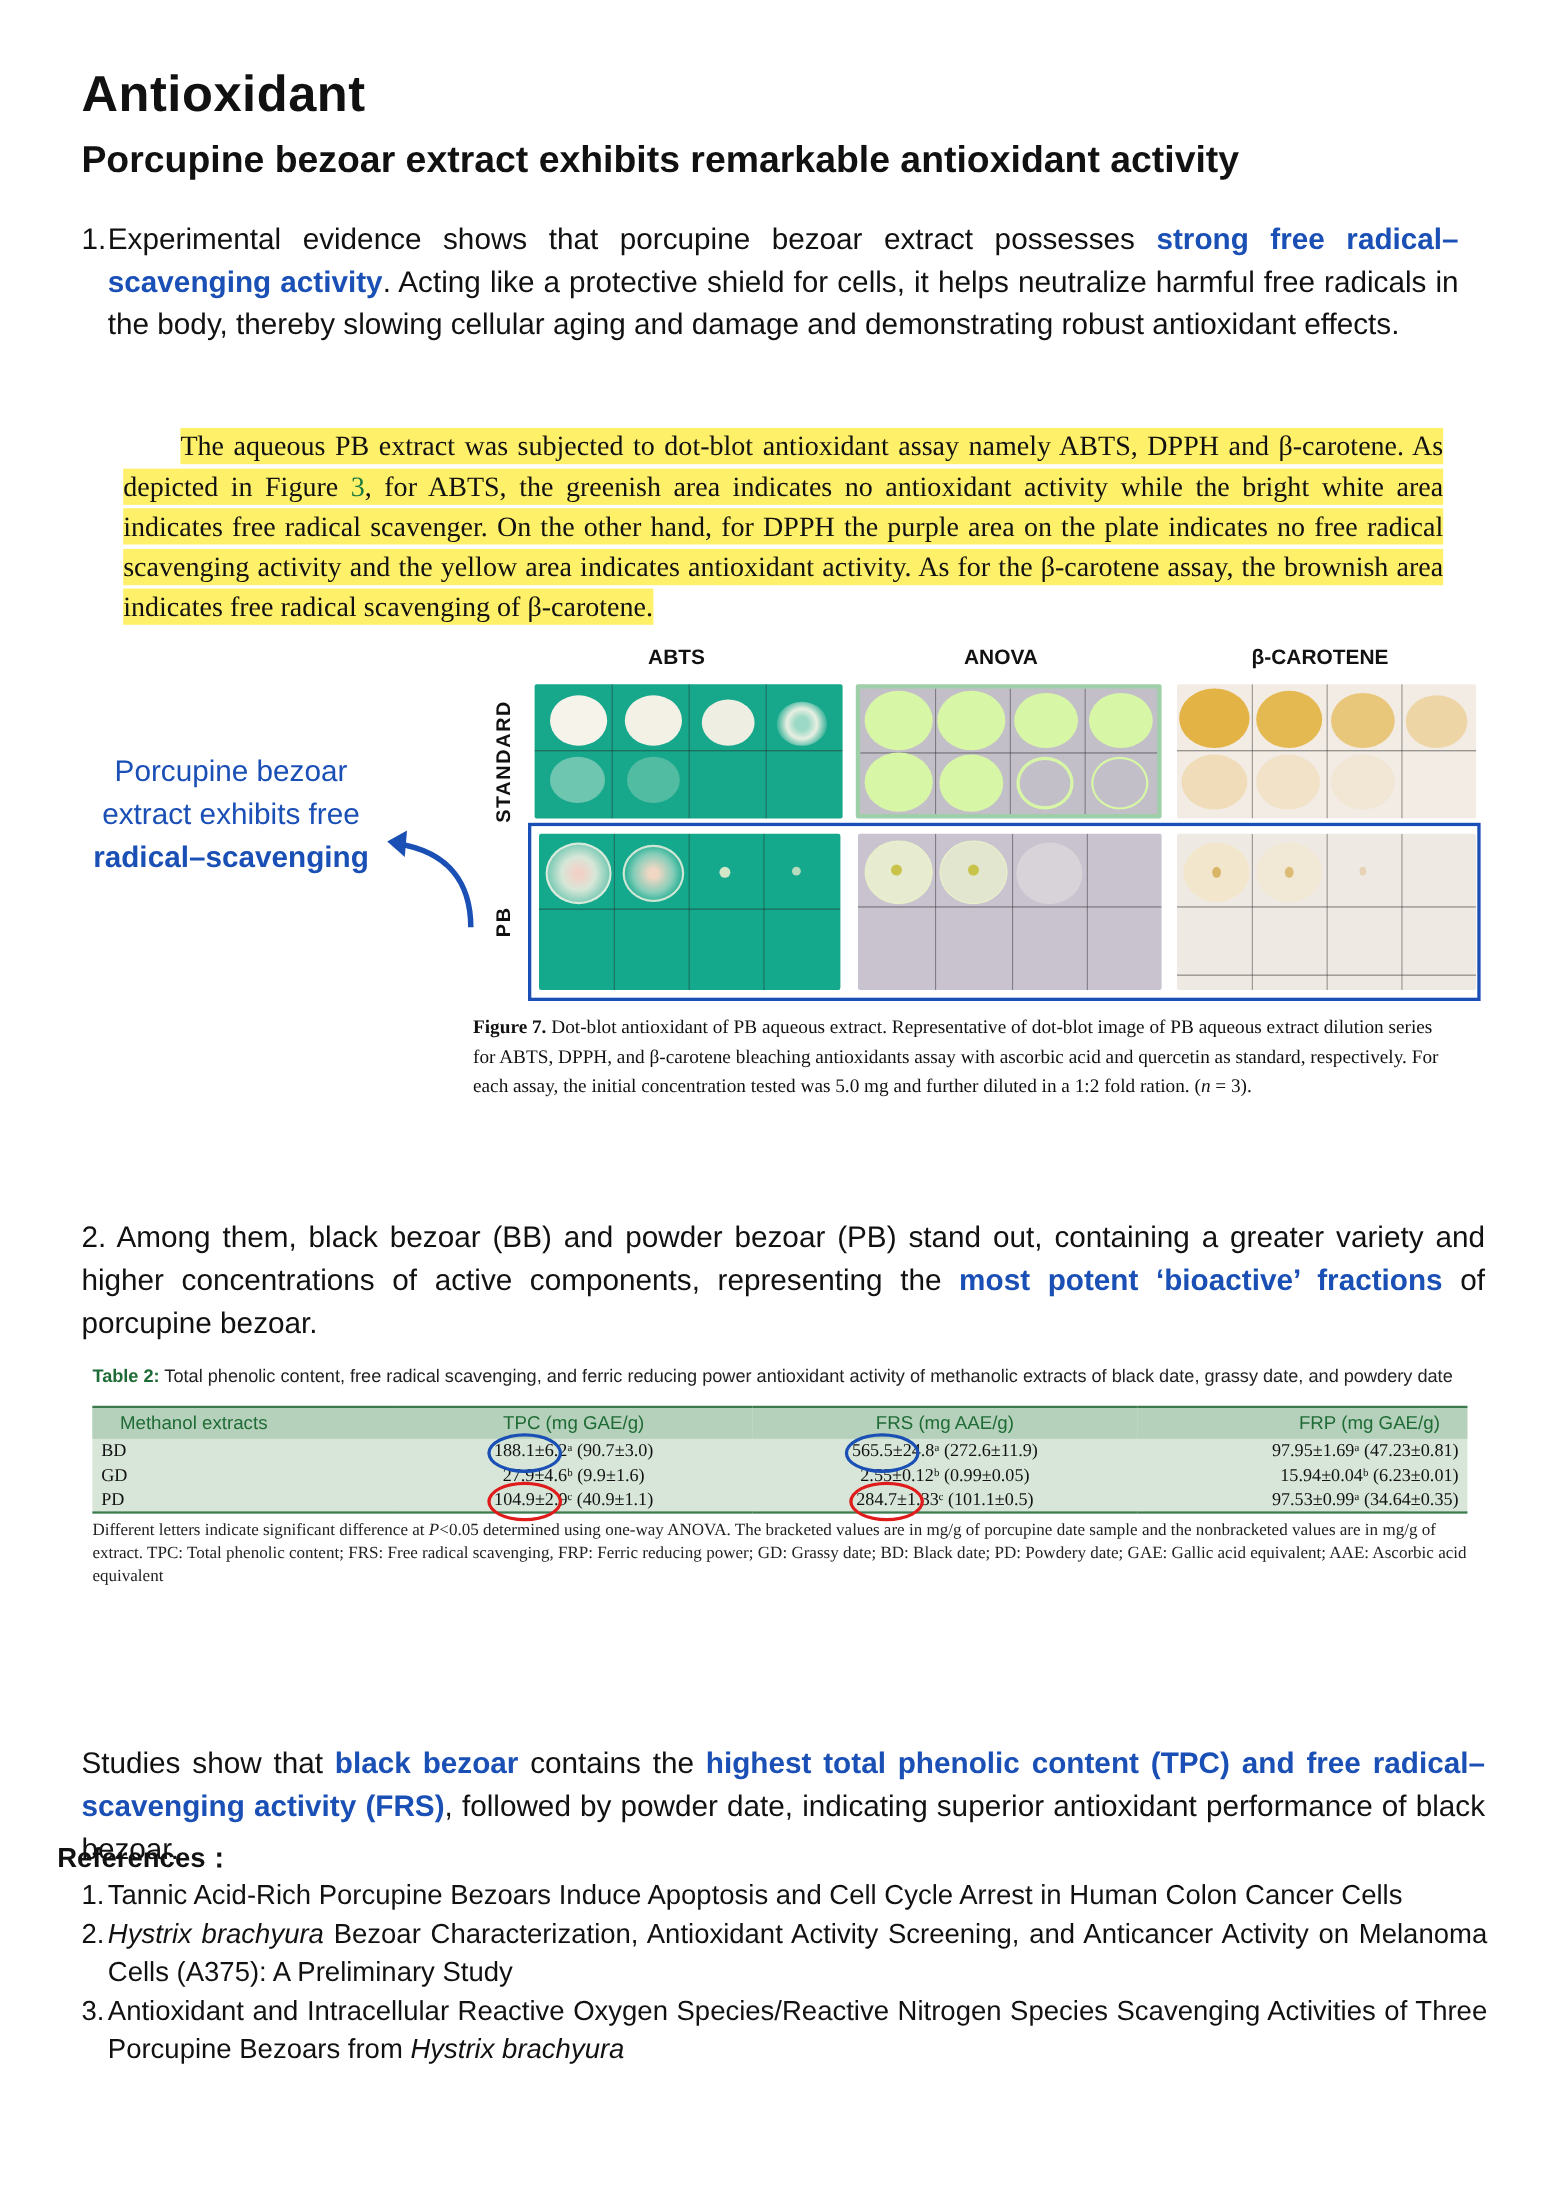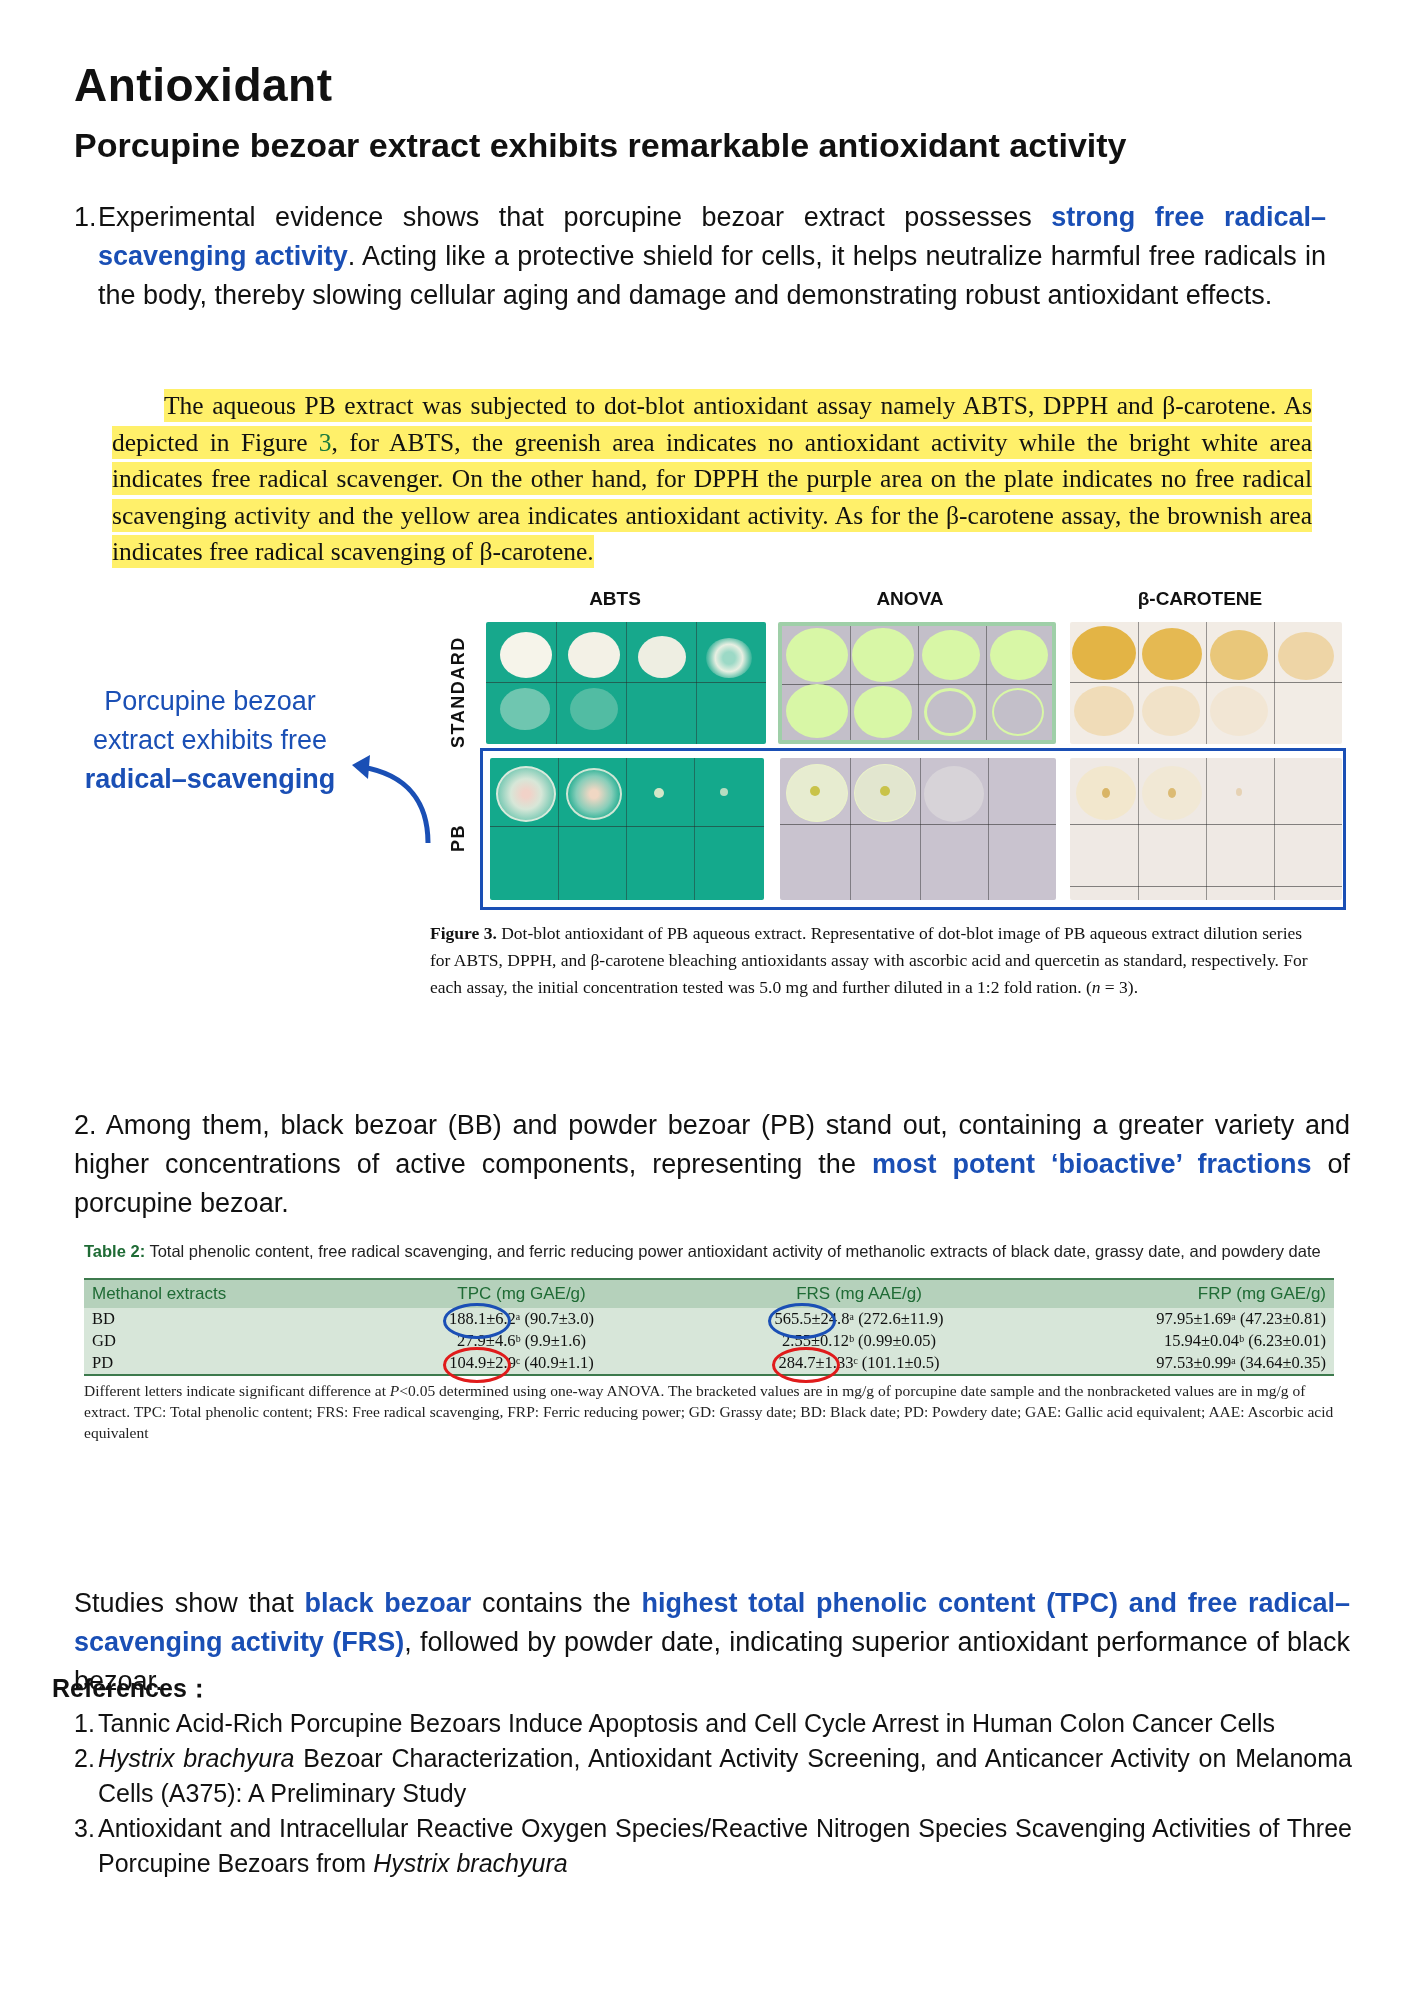--- a/index.html
+++ b/index.html
@@ -25,21 +25,21 @@
   .pb-frame { position: absolute; left: 40px; top: 168px; width: 866px; height: 162px; border: 3px solid #1a4fb5; }
   .fig-caption { position: absolute; left: 430px; top: 920px; width: 880px; font-family: "Liberation Serif", serif; font-size: 17.5px; line-height: 27px; }
   .fig-caption b { font-weight: bold; }
   .side-note { position: absolute; left: 60px; top: 682px; width: 300px; text-align: center; font-size: 27px; line-height: 39px; color: #1a4fb5; }
   .arrow { position: absolute; left: 350px; top: 745px; width: 90px; height: 100px; }
   .point2 { position: absolute; left: 74px; top: 1106px; width: 1276px; font-size: 27px; line-height: 39px; text-align: justify; }
   .table-block { position: absolute; left: 84px; top: 1240px; width: 1250px; }
   .table-caption { font-size: 16.5px; line-height: 22px; color: #222; }
   .table-caption .tc-label { color: #1f6b35; font-weight: bold; }
   table.data { margin-top: 16px; width: 100%; border-collapse: collapse; background: #d7e6d9; font-family: "Liberation Serif", serif; font-size: 16.5px; border-top: 2px solid #3d7a4d; border-bottom: 2px solid #3d7a4d; }
-  table.data th { background: #b5d1bb; color: #1f6b35; font-family: "Liberation Sans", sans-serif; font-weight: normal; font-size: 17px; text-align: center; padding: 4px 8px; }
+  table.data th { background: #b5d1bb; color: #1f6b35; font-family: "Liberation Sans", sans-serif; font-weight: normal; font-size: 17px; text-align: center; padding: 4px 25px; }
   table.data th:first-child { text-align: left; }
   table.data td { padding: 0 8px; line-height: 22px; text-align: center; }
   table.data td:first-child { text-align: left; }
   table.data td:last-child, table.data th:last-child { text-align: right; }
   .circled { position: relative; display: inline-block; }
   .circled::after { content: ""; position: absolute; left: -6px; top: -5px; width: 62px; height: 30px; border-radius: 50%; border: 3px solid var(--ring); }
   .table-note { font-family: "Liberation Serif", serif; font-size: 15.5px; line-height: 21px; margin-top: 4px; color: #222; }
   .studies { position: absolute; left: 74px; top: 1584px; width: 1276px; font-size: 27px; line-height: 39px; text-align: justify; }
   .refs-title { position: absolute; left: 52px; top: 1672px; font-size: 25px; font-weight: bold; }
   .refs { position: absolute; left: 74px; top: 1706px; width: 1278px; font-size: 25px; line-height: 35px; list-style: none; }
@@ -154,21 +154,21 @@
       <div class="grid-v" style="left:204px;"></div>
     <div class="dot" style="left:6px; top:8px; width:60px; height:54px; background:#f2e7cd;"></div>
     <div class="dot" style="left:72px; top:8px; width:60px; height:54px; background:#f1e8d5;"></div>
     <div class="dot" style="left:32px; top:30px; width:8px; height:10px; background:#d9b566;"></div>
     <div class="dot" style="left:98px; top:30px; width:8px; height:10px; background:#dcbb74;"></div>
     <div class="dot" style="left:166px; top:30px; width:6px; height:8px; background:#e6d2b4;"></div>
   </div>
 </div>
 
 <div class="fig-caption">
-  <b>Figure 3.</b><span> Dot-blot antioxidant of PB aqueous extract. Representative of dot-blot image of PB aqueous extract dilution series for ABTS, DPPH, and β-carotene bleaching antioxidants assay with ascorbic acid and quercetin as standard, respectively. For each assay, the initial concentration tested was 5.0 mg and further diluted in a 1:2 fold ration. (</span><i>n</i><span> = 3).</span>
+  <b>Figure 7.</b><span> Dot-blot antioxidant of PB aqueous extract. Representative of dot-blot image of PB aqueous extract dilution series for ABTS, DPPH, and β-carotene bleaching antioxidants assay with ascorbic acid and quercetin as standard, respectively. For each assay, the initial concentration tested was 5.0 mg and further diluted in a 1:2 fold ration. (</span><i>n</i><span> = 3).</span>
 </div>
 
 <div class="point2">
   <span>2. Among them, black bezoar (BB) and powder bezoar (PB) stand out, containing a greater variety and higher concentrations of active components, representing the </span><span class="blue">most potent ‘bioactive’ fractions</span><span> of porcupine bezoar.</span>
 </div>
 
 <div class="table-block">
   <div class="table-caption">
     <span class="tc-label">Table 2:</span><span> Total phenolic content, free radical scavenging, and ferric reducing power antioxidant activity of methanolic extracts of black date, grassy date, and powdery date</span>
   </div>

